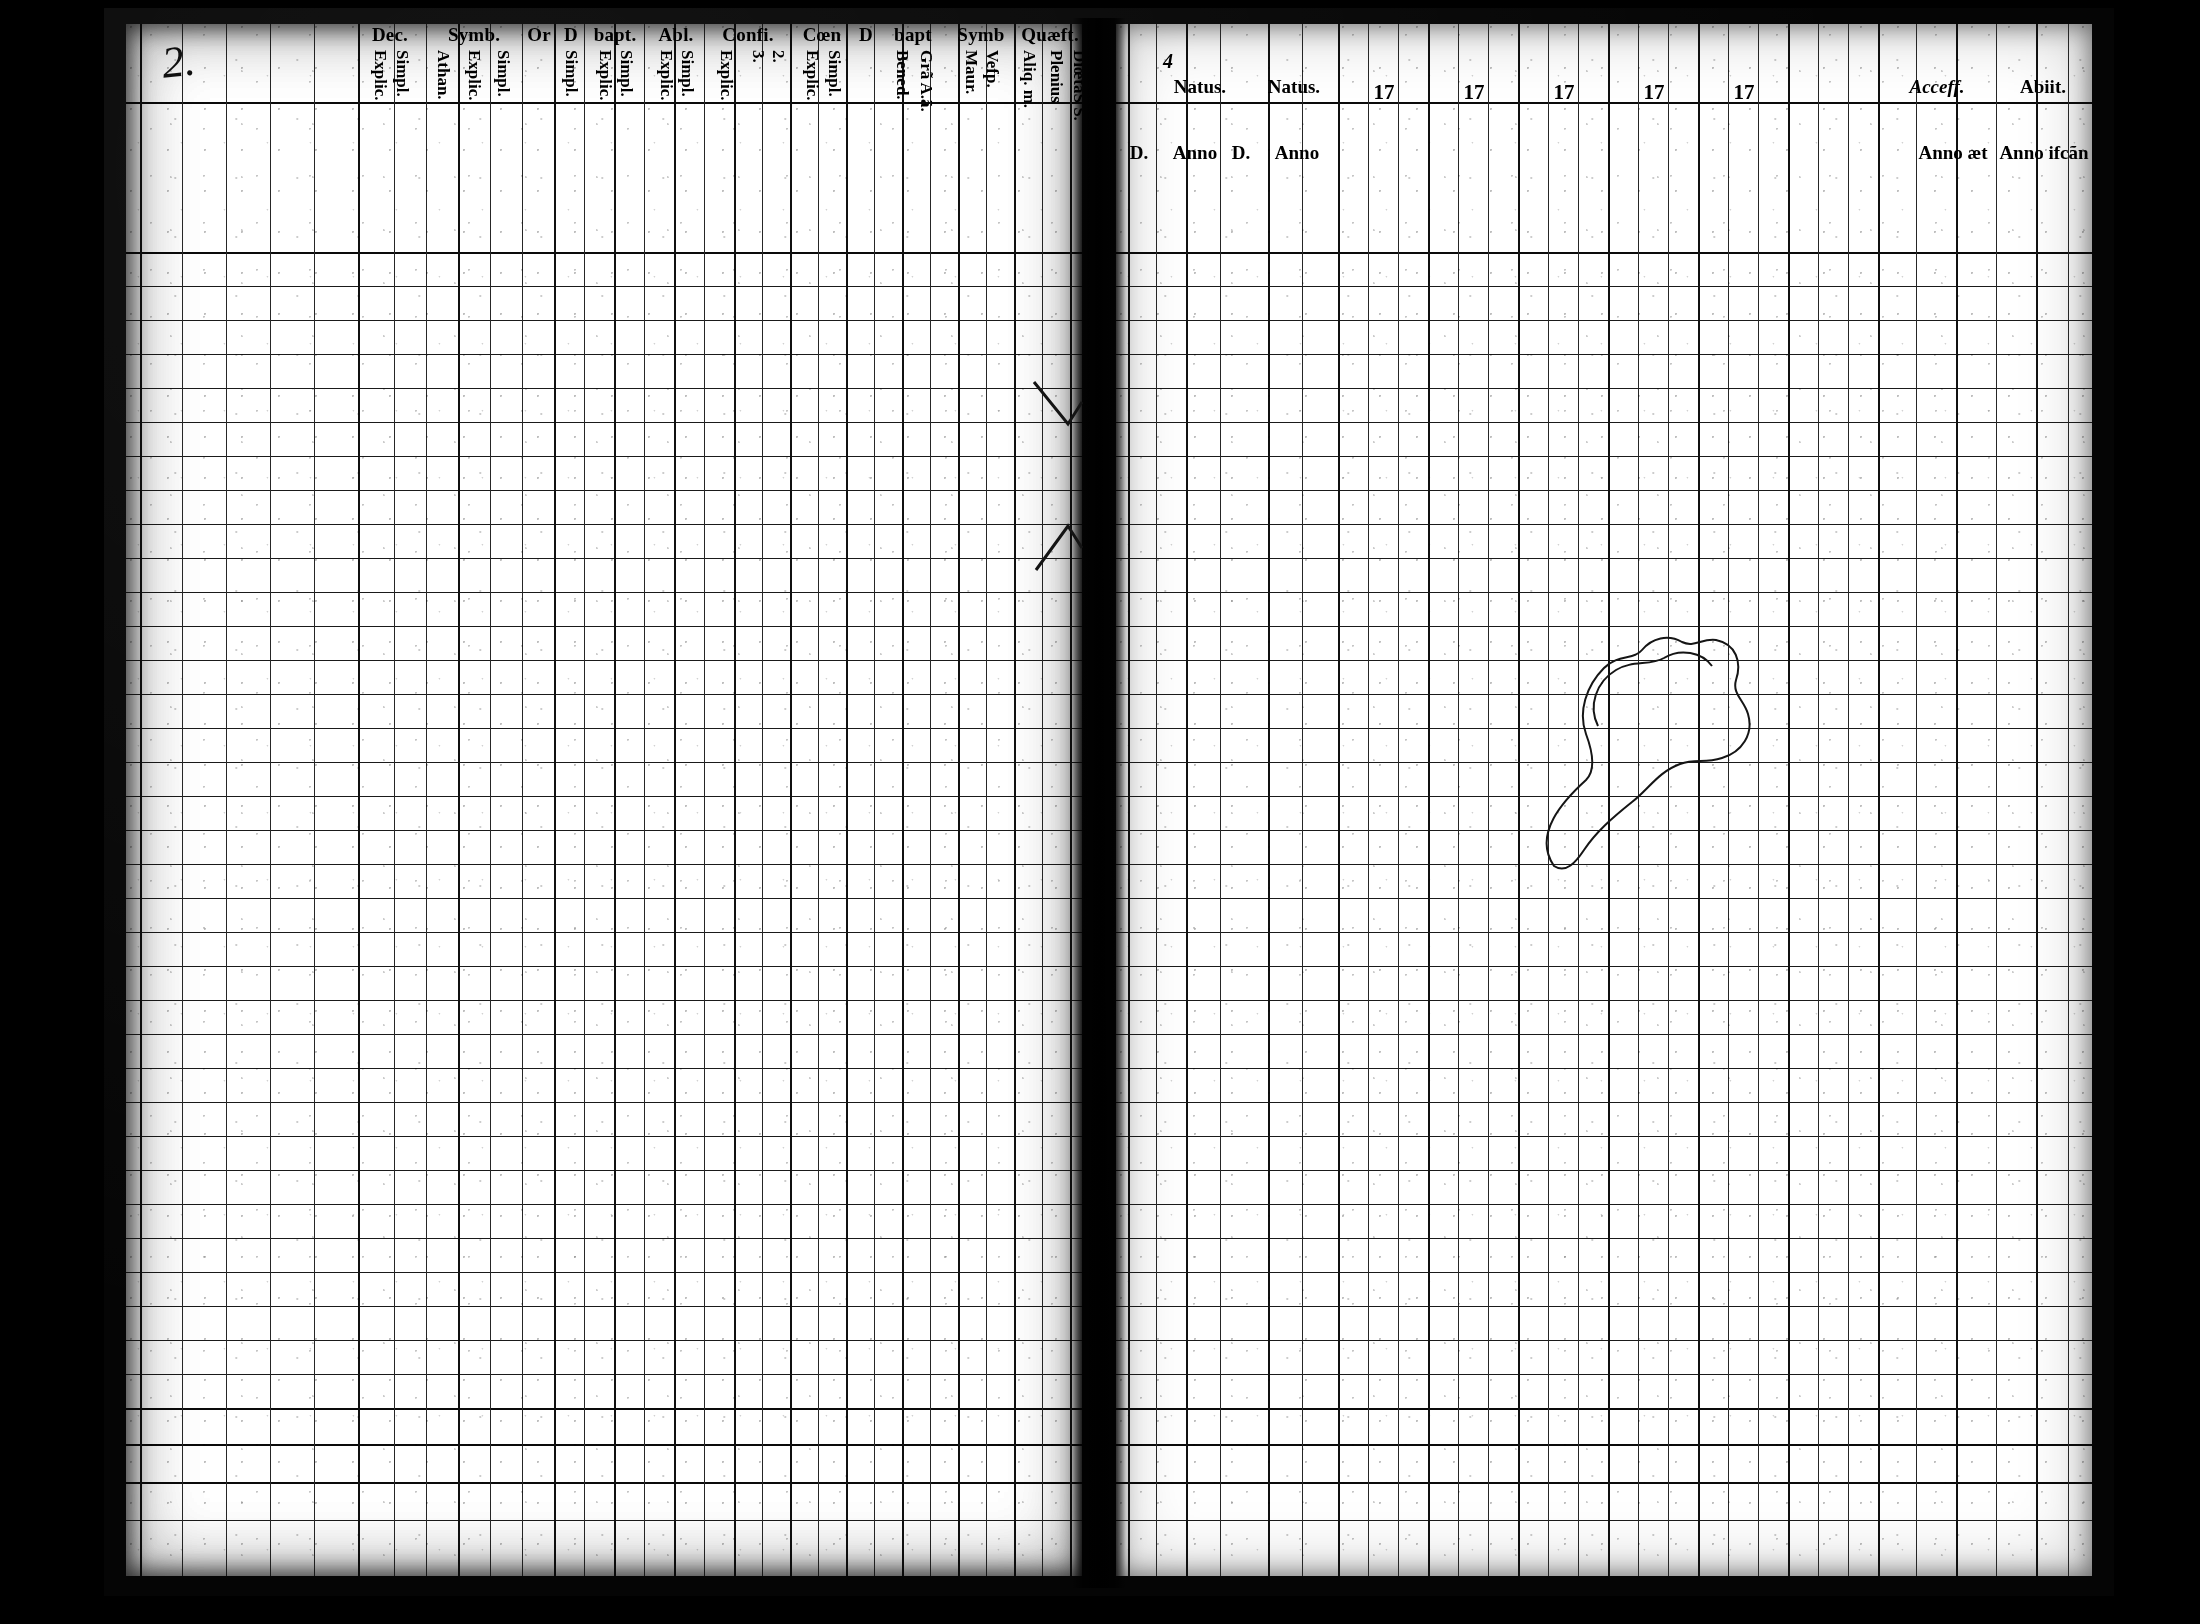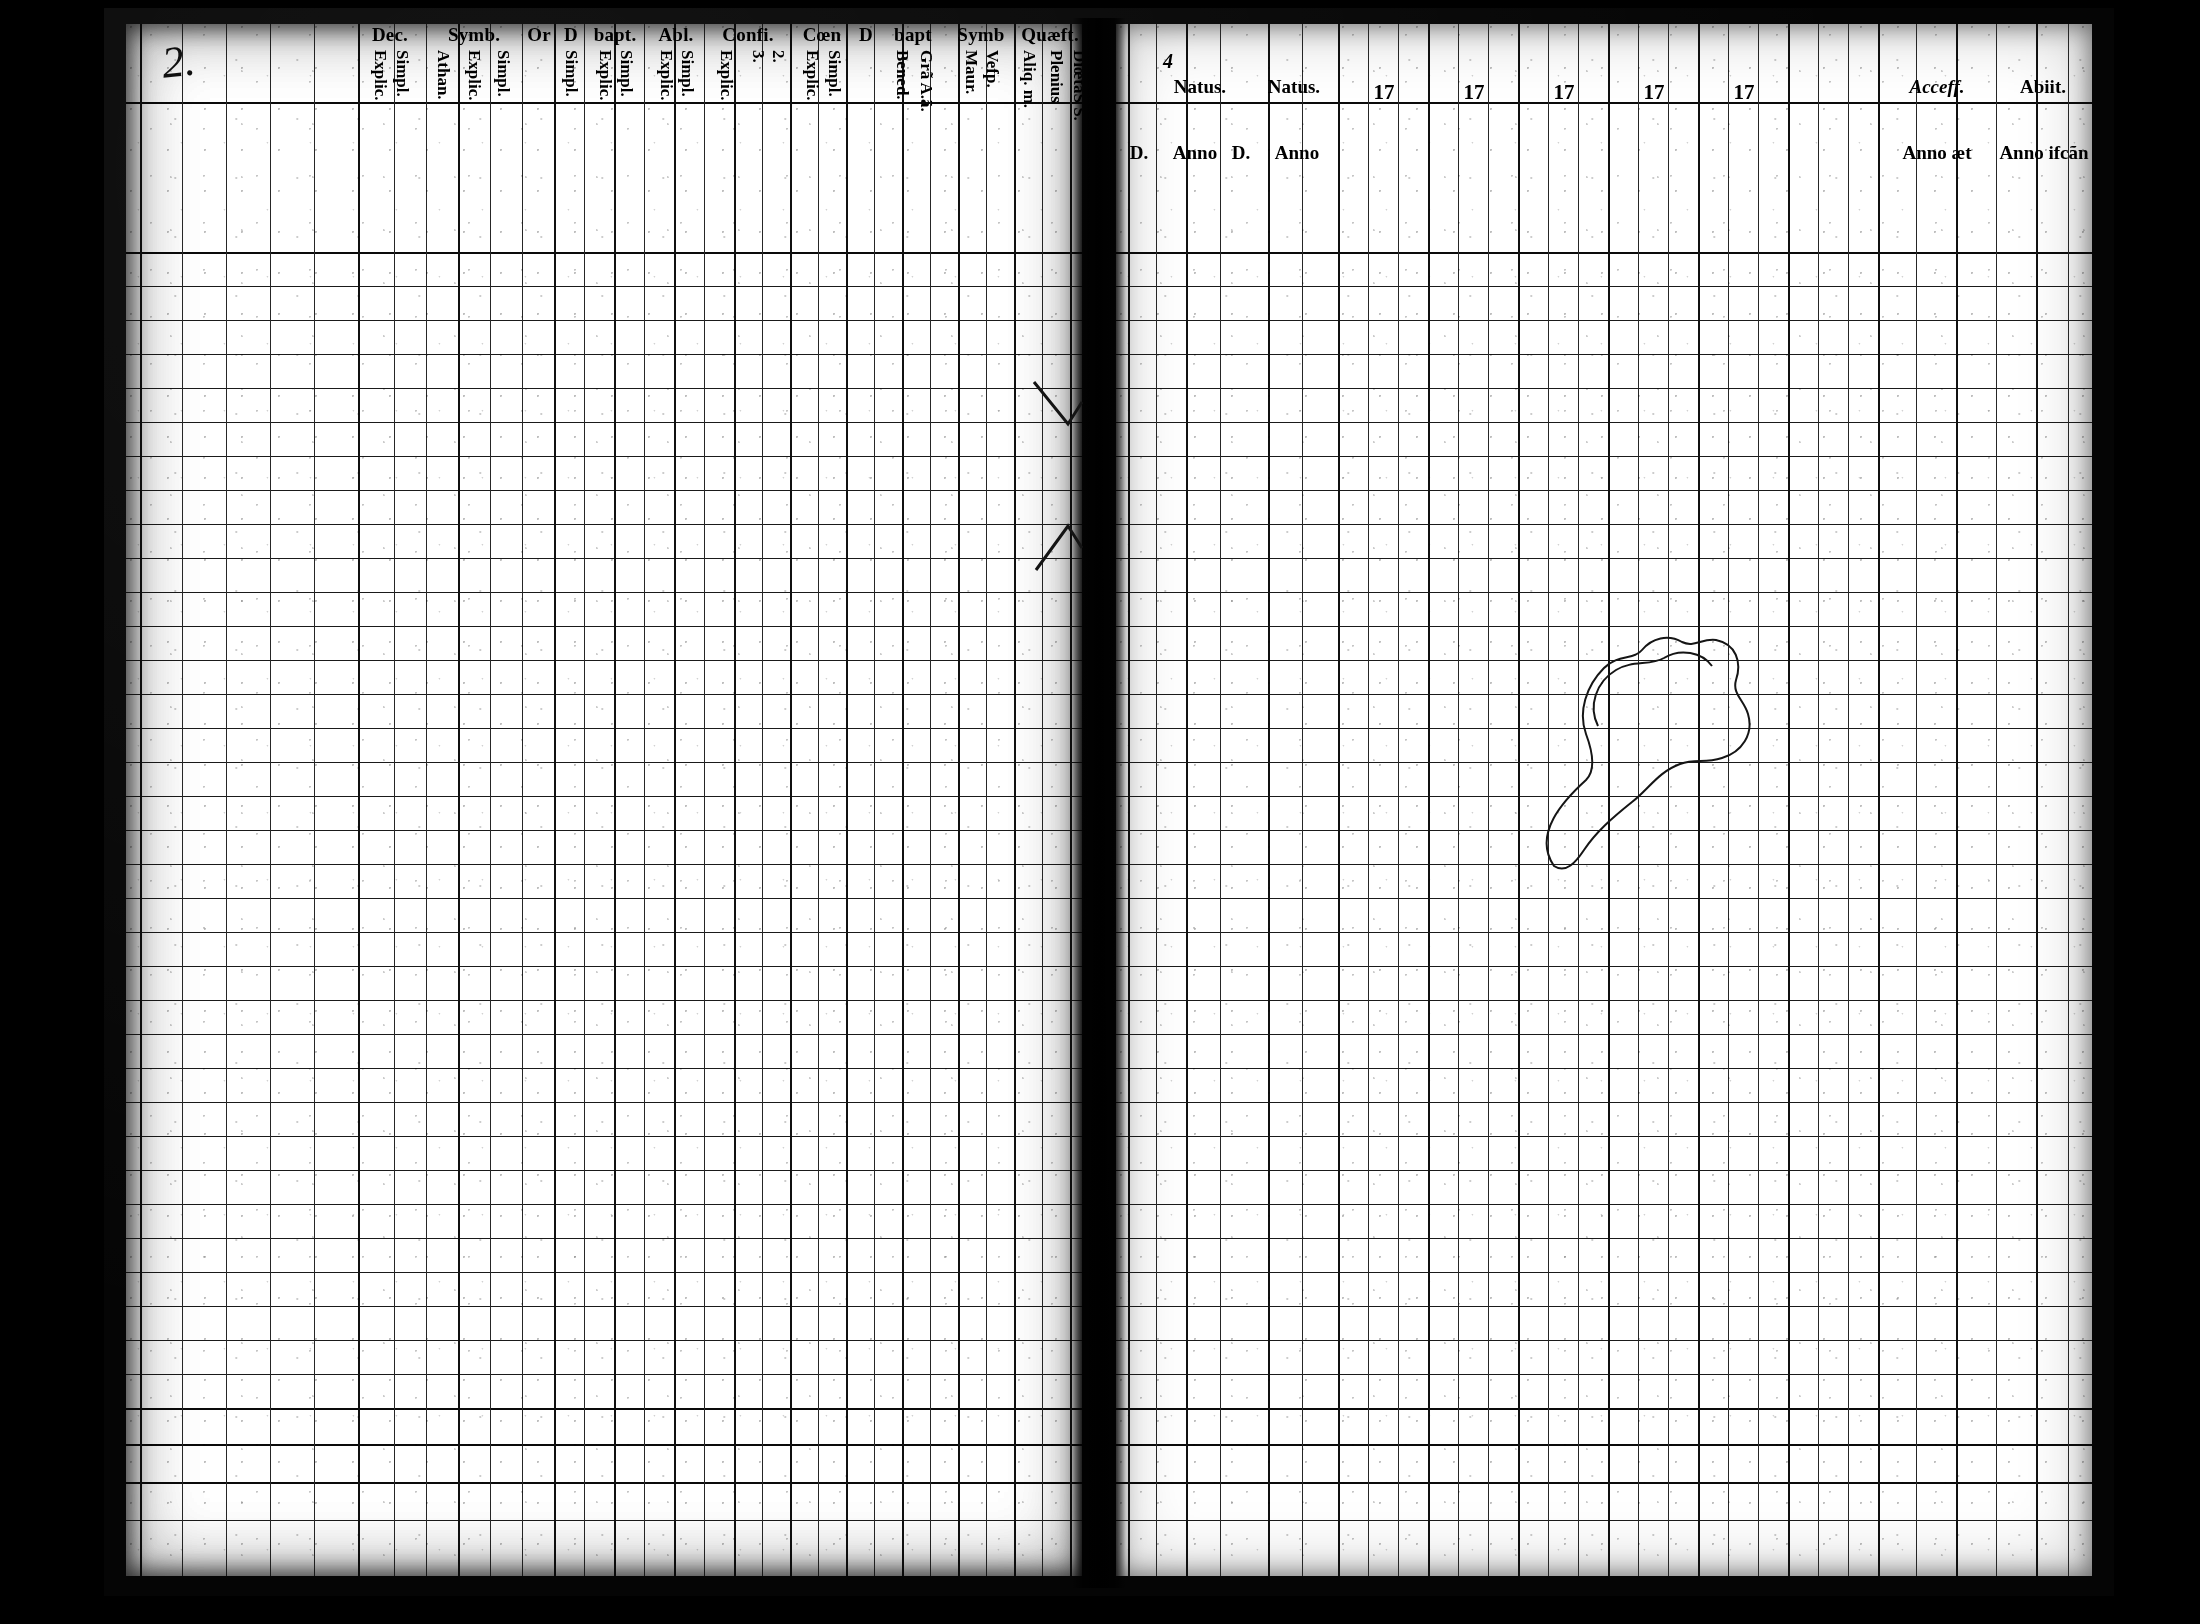--- a/index.html
+++ b/index.html
@@ -466,21 +466,21 @@
         <div class="flatsub" style="left:108px; top:118px; width:34px;">D.</div>
         <div class="flatsub" style="left:142px; top:118px; width:78px;">Anno</div>
 
         <div class="flathead" style="left:238px; top:56px; width:60px; font-size:21px;">17</div>
         <div class="flathead" style="left:328px; top:56px; width:60px; font-size:21px;">17</div>
         <div class="flathead" style="left:418px; top:56px; width:60px; font-size:21px;">17</div>
         <div class="flathead" style="left:508px; top:56px; width:60px; font-size:21px;">17</div>
         <div class="flathead" style="left:598px; top:56px; width:60px; font-size:21px;">17</div>
 
         <div class="flathead" style="left:762px; top:52px; width:118px;font-style:italic;">Acceff.</div>
-        <div class="flatsub" style="left:762px; top:118px; width:118px;">Anno æt</div>
+        <div class="flatsub" style="left:762px; top:118px; width:118px;padding-left:16px;">Anno æt</div>
 
         <div class="flathead" style="left:882px; top:52px; width:90px;">Abiit.</div>
         <div class="flatsub" style="left:880px; top:118px; width:96px;">Anno ifcãn</div>
 
         <div class="flathead" style="left:40px; top:26px; width:24px; font-size:20px; font-style:italic;">4</div>
       </div>
 
       <svg class="doodle" viewBox="0 0 360 280">
         <path d="M118 272 C 96 240, 128 206, 150 186 C 160 176, 156 156, 150 140
                  C 142 118, 150 92, 168 74 C 182 60, 198 66, 206 56

